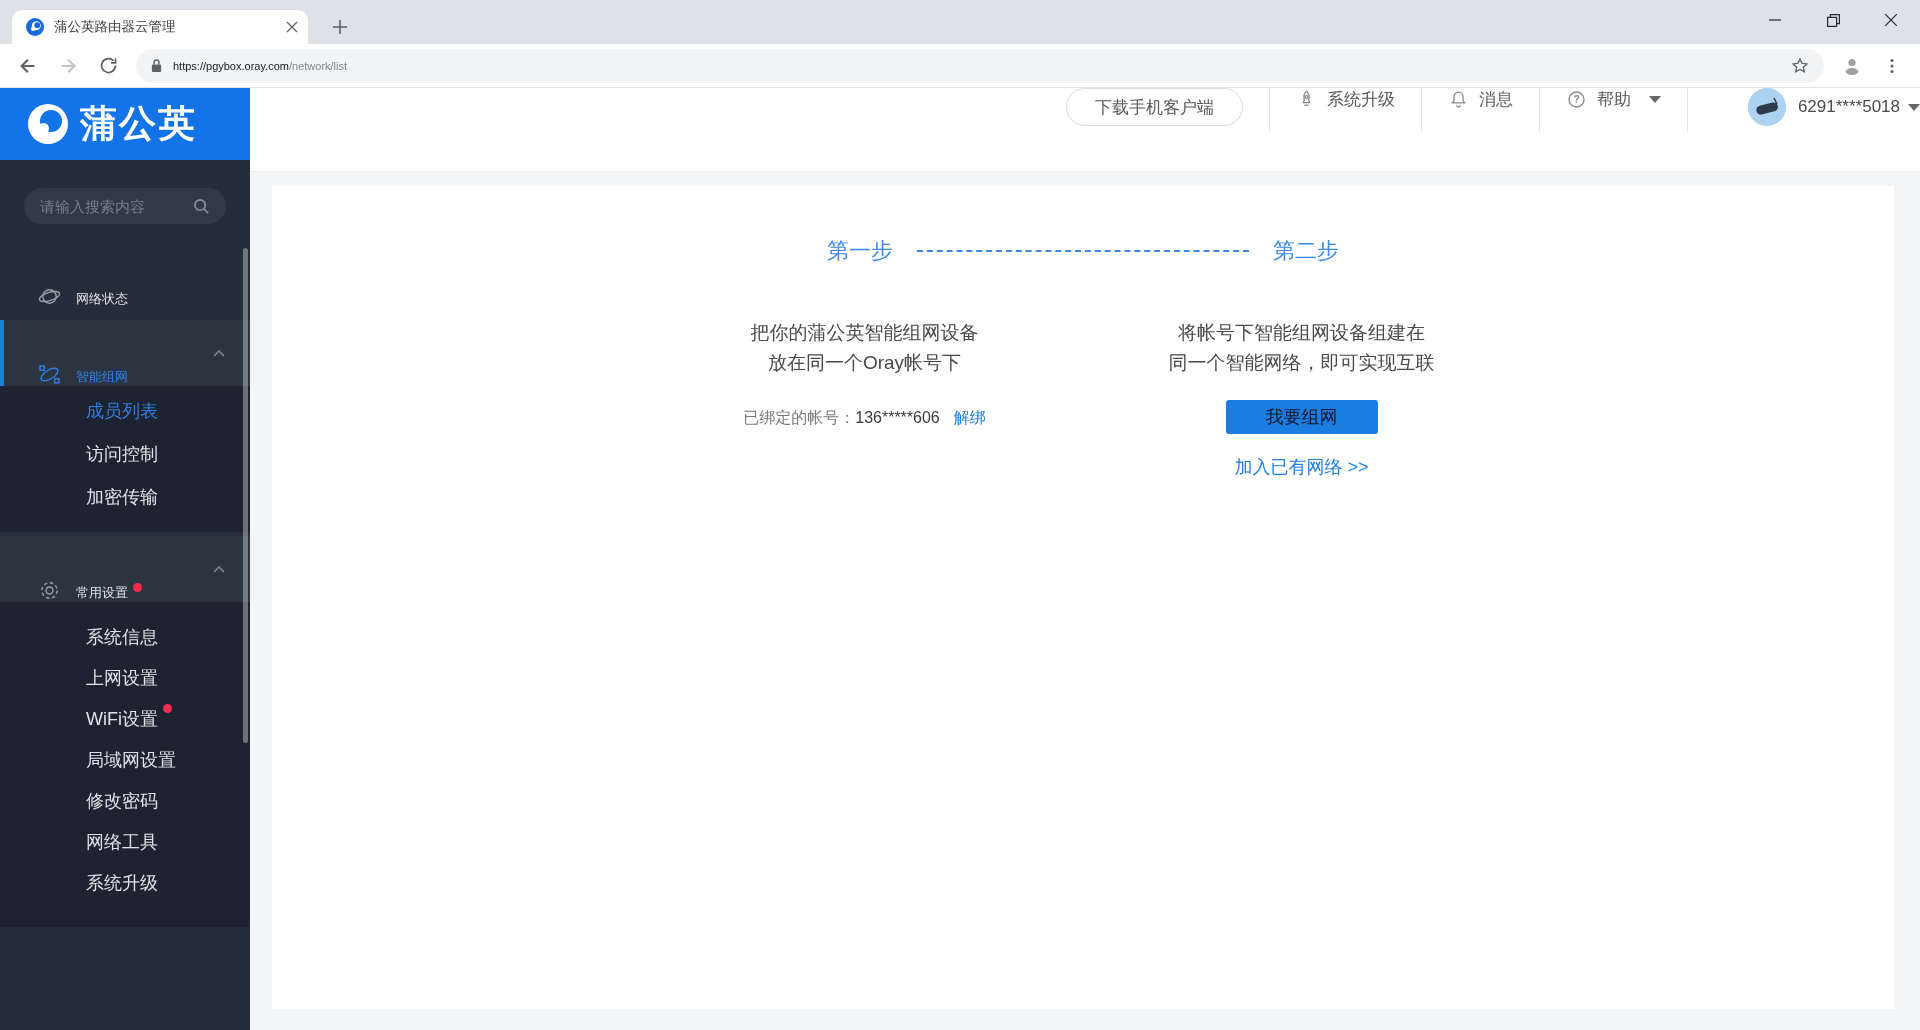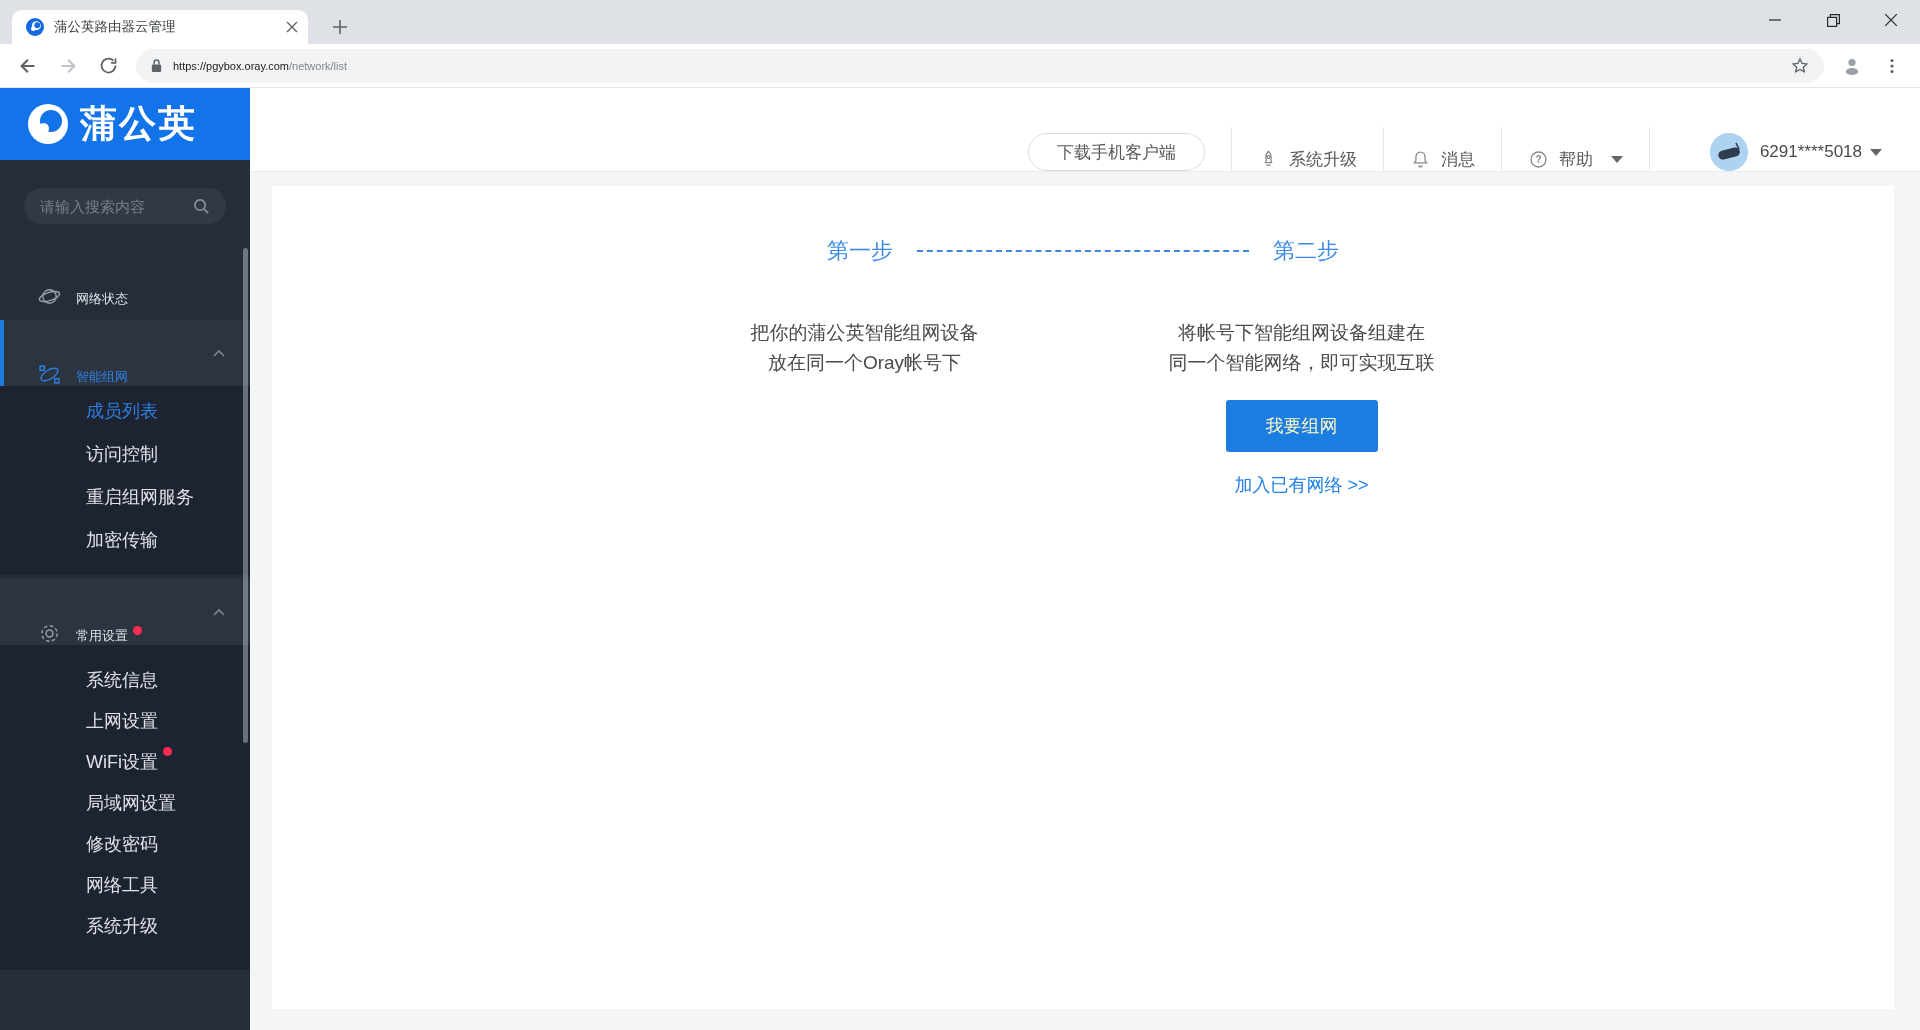--- a/index.html
+++ b/index.html
@@ -53,21 +53,21 @@
   .submenu.second .sub-item { height:41px; }
   .sub-item.active { color:#2f7fe1; }
   .mt12 { margin-top:12px; } .mt4 { margin-top:4px; }
   .reddot { width:9px; height:9px; border-radius:50%; background:#fa2c51; margin-left:5px;
     position:relative; top:-10px; flex:none; }
   .scrollthumb { position:absolute; right:2px; top:160px; width:5px; height:495px;
     background:rgba(186,192,200,.5); border-radius:3px; }
 
   
   .header { position:absolute; left:250px; top:0; width:1670px; height:84px; background:#fff;
-    display:flex; align-items:flex-end; padding-right:38px; border-bottom:1px solid #ececec; }
+    display:flex; align-items:flex-start; border-bottom:1px solid #ececec; }
   .download-btn { margin-left:auto; height:38px; padding:0 28px; border:1px solid #dcdcdc;
     border-radius:19px; font-size:17px; color:#595959; background:#fff; cursor:pointer; }
   .hdivider { width:1px; height:44px; background:#e8e8e8; margin:0 26px; }
   .hitem { display:flex; align-items:center; font-size:17px; color:#595959; gap:10px; cursor:pointer; }
   .caret { width:0; height:0; border-left:6px solid transparent; border-right:6px solid transparent;
     border-top:7px solid #666; margin-left:8px; }
   .account { display:flex; align-items:center; margin-left:34px; font-size:17px; color:#4a4a4a; cursor:pointer; }
   .avatar { width:38px; height:38px; border-radius:50%; background:#aed3f2; margin-right:12px;
     overflow:hidden; display:flex; align-items:center; justify-content:center; }
 
@@ -76,21 +76,21 @@
   .card { position:absolute; left:22px; top:14px; width:1622px; height:823px; background:#fff; }
   .card-title { padding-top:64px; text-align:center; font-size:20px; font-weight:bold; color:#333; }
   .steps { width:512px; margin:50px auto 0; display:flex; align-items:center; }
   .step-label { font-size:22px; color:#3a8ae6; }
   .dash { flex:1; border-top:2px dashed #3d87e0; margin:0 24px; height:0; }
   .cols { display:flex; justify-content:center; margin-top:52px; }
   .col { width:437px; text-align:center; font-size:19px; color:#4a4a4a; line-height:30px; }
   .bound { margin-top:30px; font-size:16px; line-height:20px; }
   .bound-label { color:#7a7a7a; } .bound-acct { color:#3a3a3a; }
   .unbind { color:#2080e5; margin-left:14px; text-decoration:none; cursor:pointer; }
-  .netbtn { margin-top:22px; width:152px; height:52px; background:#1b7ce2; color:#fef9c3; font-size:18px;
+  .netbtn { margin-top:22px; width:152px; height:34px; background:#1b7ce2; color:#0f172a; font-size:18px;
     border:none; border-radius:3px; cursor:pointer; }
   .join { display:inline-block; margin-top:18px; color:#2080e5; font-size:18px; text-decoration:none; cursor:pointer; }
 </style>
 </head>
 <body>
 
 <div class="tabstrip">
   <div class="tab">
     <span class="tabbtn">
       <svg width="18" height="18" viewBox="0 0 40 40">
@@ -223,21 +223,20 @@
         <span class="chev">
           <svg width="14" height="10" viewBox="0 0 14 10" fill="none" stroke="#7d8692" stroke-width="1.6">
               <polyline points="2,8 7,3 12,8"></polyline>
             </svg>
         </span>
       </div>
 
       <div class="submenu">
         <div class="sub-item active">成员列表</div>
         <div class="sub-item">访问控制</div>
-        <div class="sub-item">重启组网服务</div>
         <div class="sub-item">加密传输</div>
       </div>
 
       <div class="nav-row nav-section mt4">
         <span class="nicon">
           <svg width="23" height="23" viewBox="0 0 24 24" fill="none" stroke="#98a0ab" stroke-width="1.5">
               <circle cx="12" cy="12" r="3.6"></circle>
               <circle cx="12" cy="12" r="8" stroke-dasharray="3.6 2.7"></circle>
             </svg>
         </span>
@@ -319,20 +318,23 @@
       <div class="steps">
         <span class="step-label">第一步</span>
         <span class="dash"></span>
         <span class="step-label">第二步</span>
       </div>
 
       <div class="cols">
         <div class="col">
           <div>把你的蒲公英智能组网设备</div>
           <div>放在同一个Oray帐号下</div>
+          <div class="bound">
+            <span class="bound-label">已绑定的帐号：</span><span class="bound-acct">136*****606</span><a class="unbind">解绑</a>
+          </div>
         </div>
         <div class="col">
           <div>将帐号下智能组网设备组建在</div>
           <div>同一个智能网络，即可实现互联</div>
           <div>
             <button class="netbtn">我要组网</button>
           </div>
           <a class="join">加入已有网络 &gt;&gt;</a>
         </div>
       </div>

